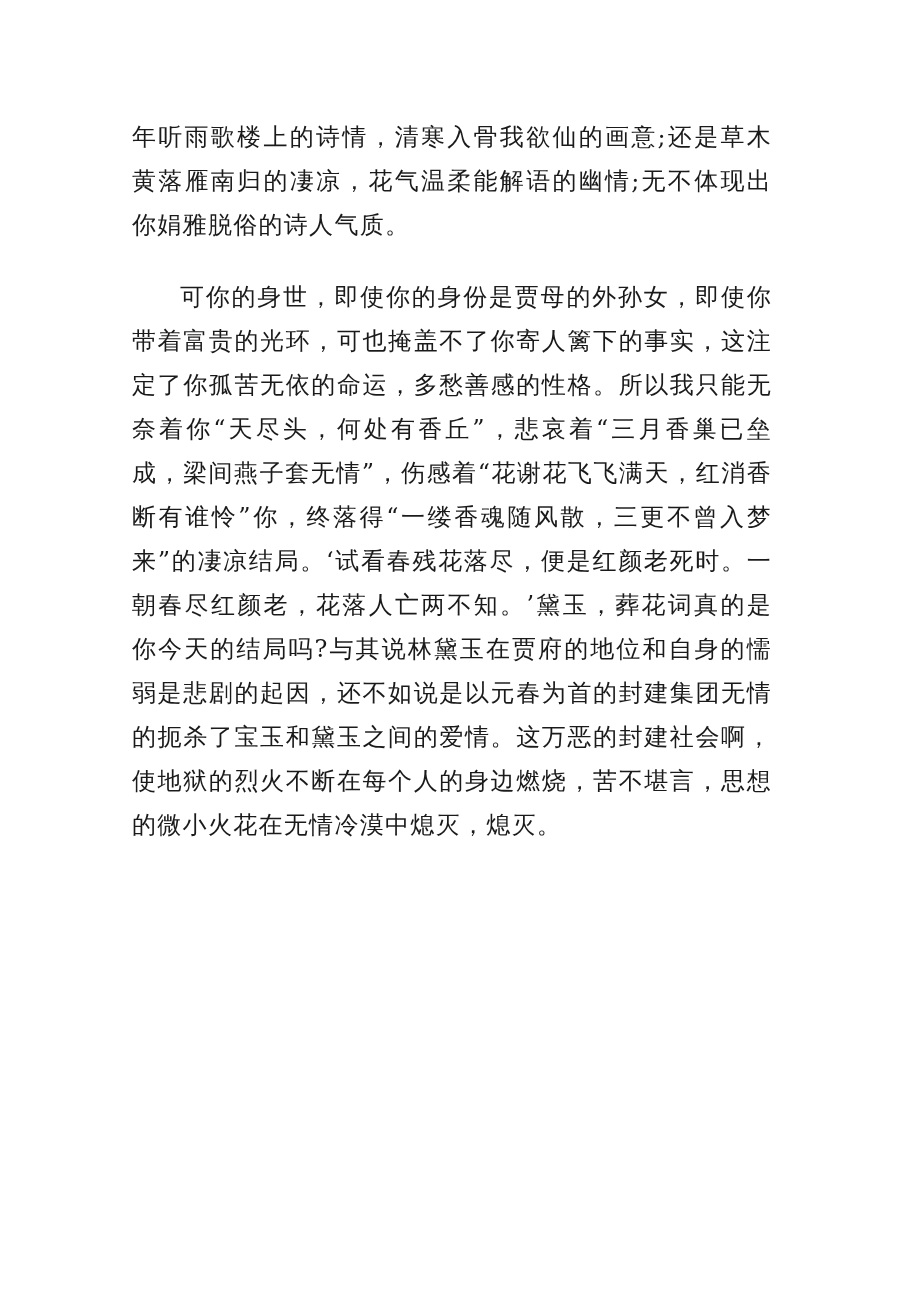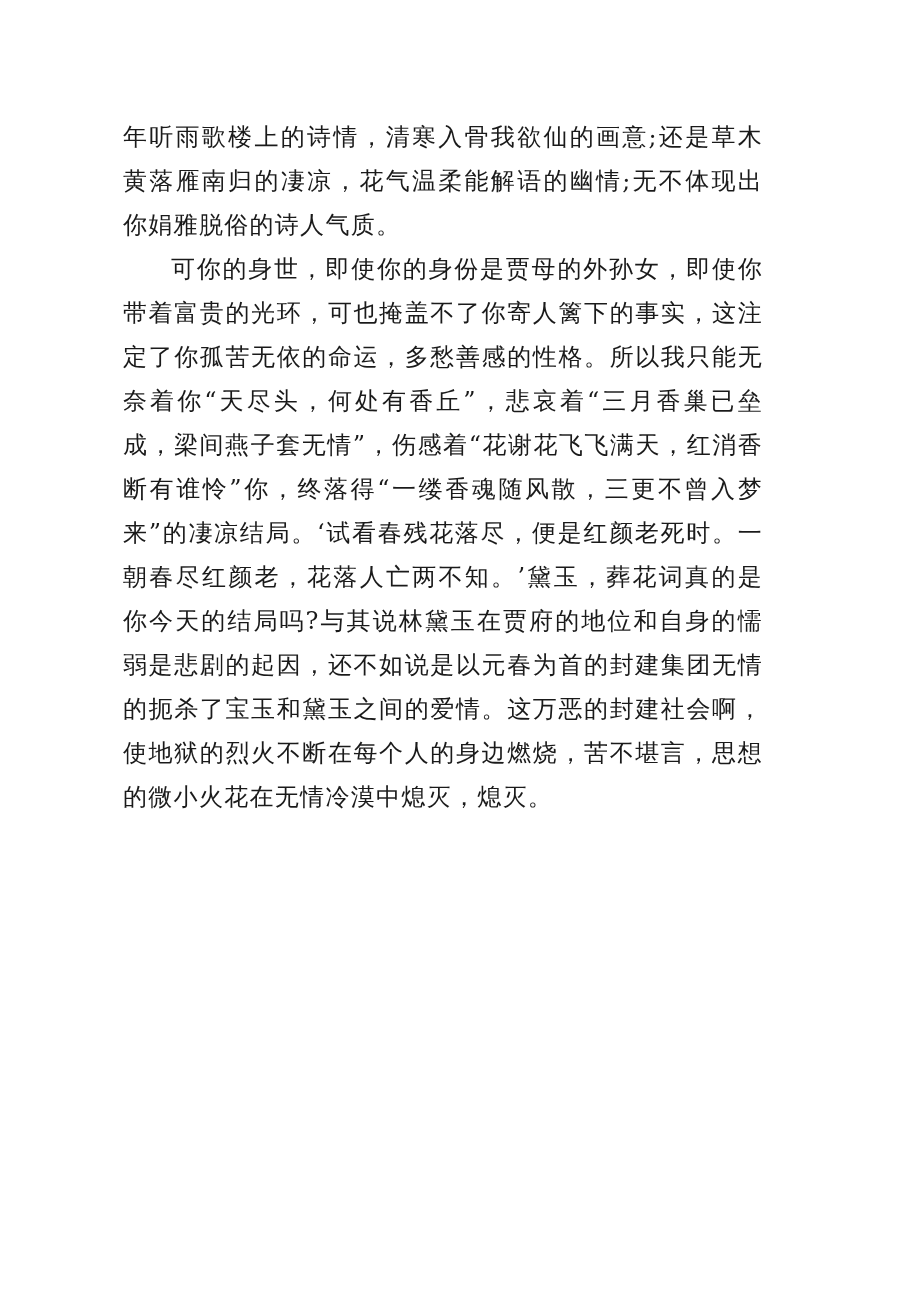--- a/index.html
+++ b/index.html
@@ -8,35 +8,36 @@
     background: #ffffff;
   }
   body {
     width: 920px;
     height: 1302px;
     position: relative;
     overflow: hidden;
   }
   .page {
     position: absolute;
-    left: 123px;
+    left: 132px;
     top: 115px;
     width: 640px;
     font-family: "DejaVu Serif", "Liberation Serif", serif;
     font-size: 24px;
     line-height: 44px;
     color: #1a1a1a;
     letter-spacing: 1.3px;
   }
   .para {
     margin: 0;
     text-align: justify;
     word-break: break-all;
   }
   .para + .para {
+    margin-top: 28px;
   }
   .para.indent {
     text-indent: 2em;
   }
 </style>
 </head>
 <body>
 
 <div class="page">
   <p class="para">年听雨歌楼上的诗情，清寒入骨我欲仙的画意;还是草木黄落雁南归的凄凉，花气温柔能解语的幽情;无不体现出你娟雅脱俗的诗人气质。</p>

